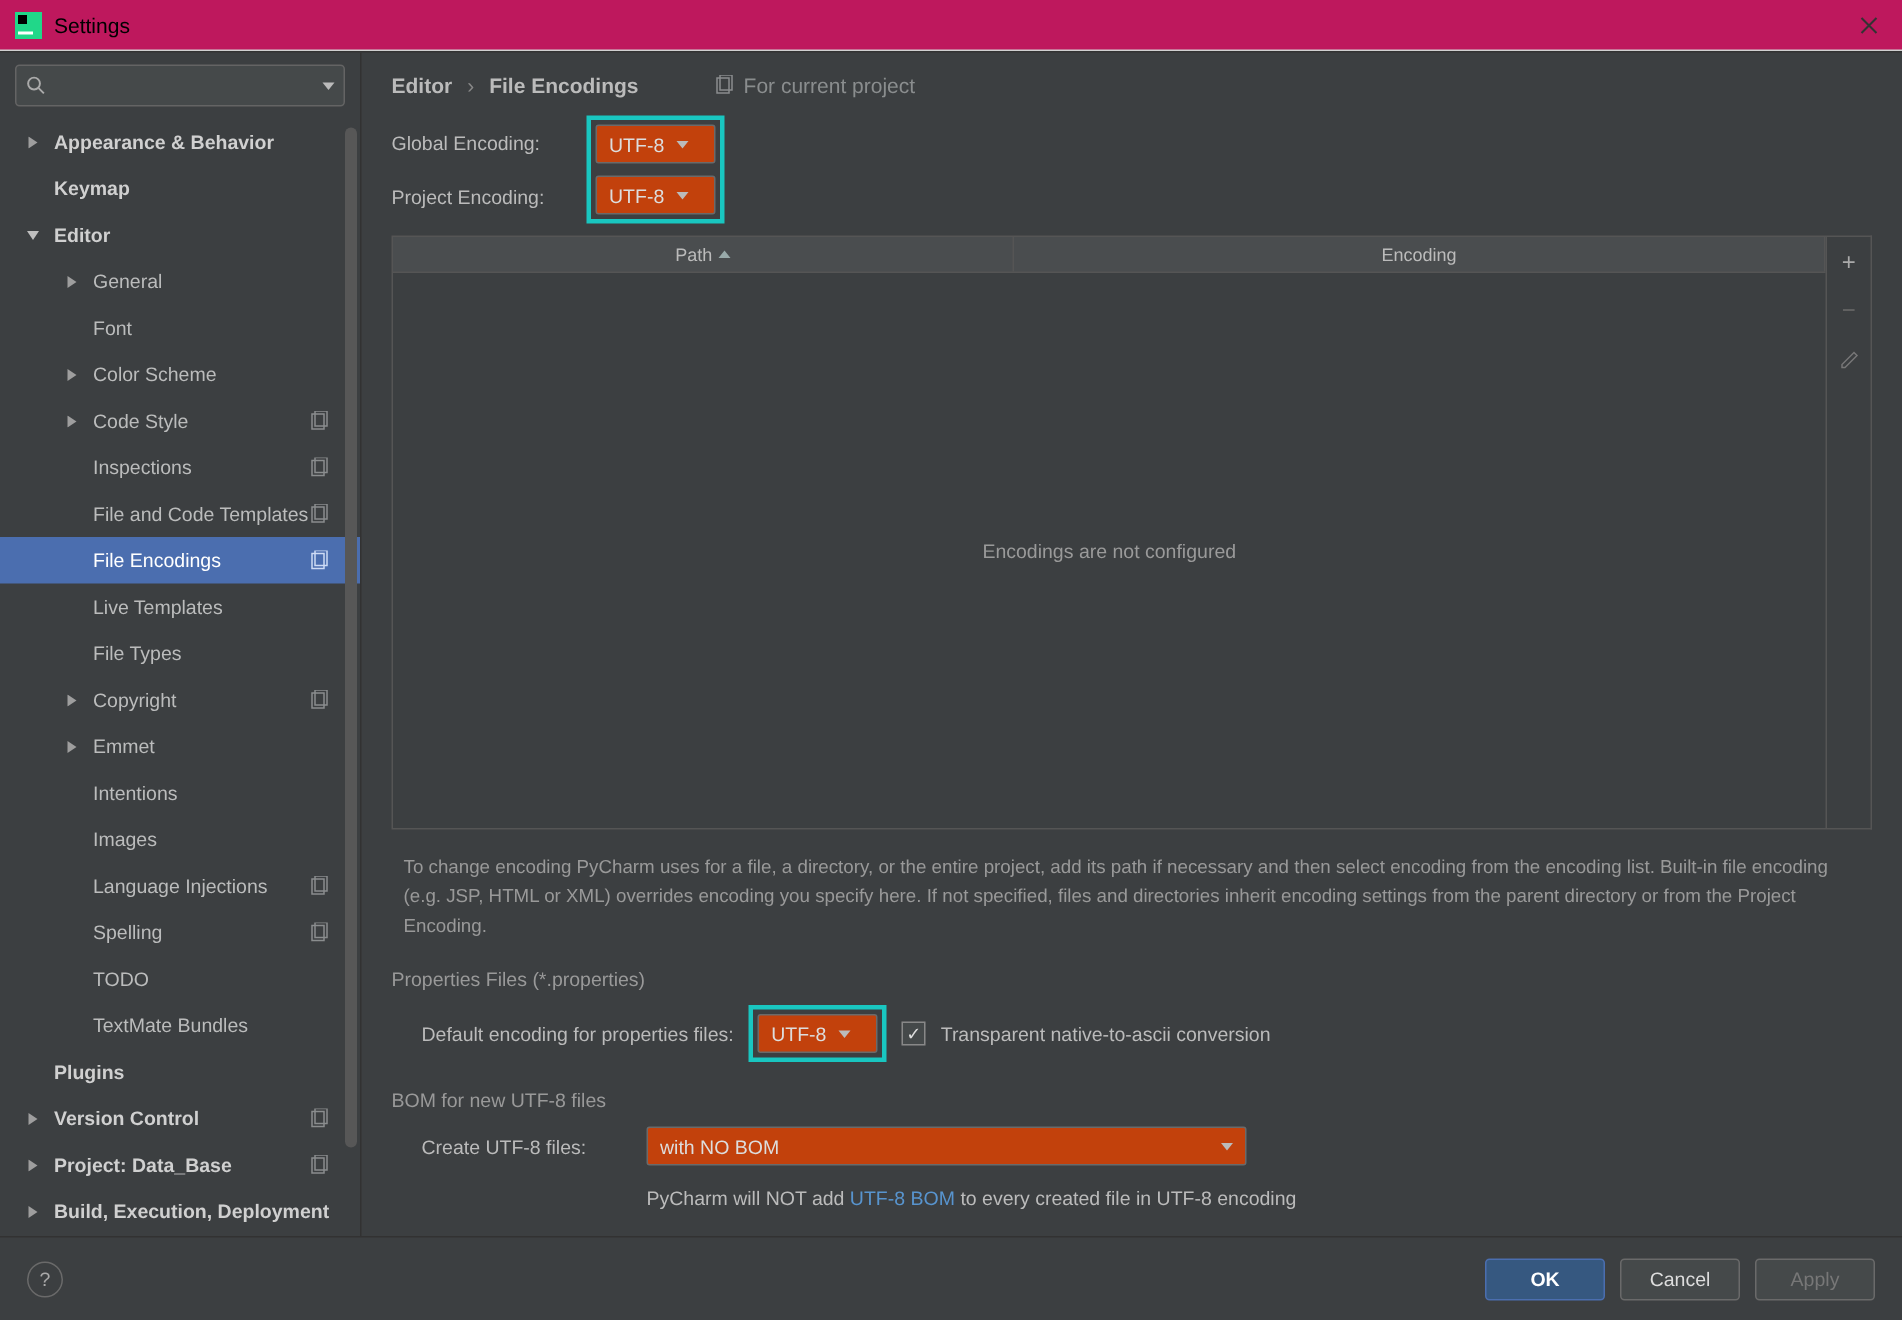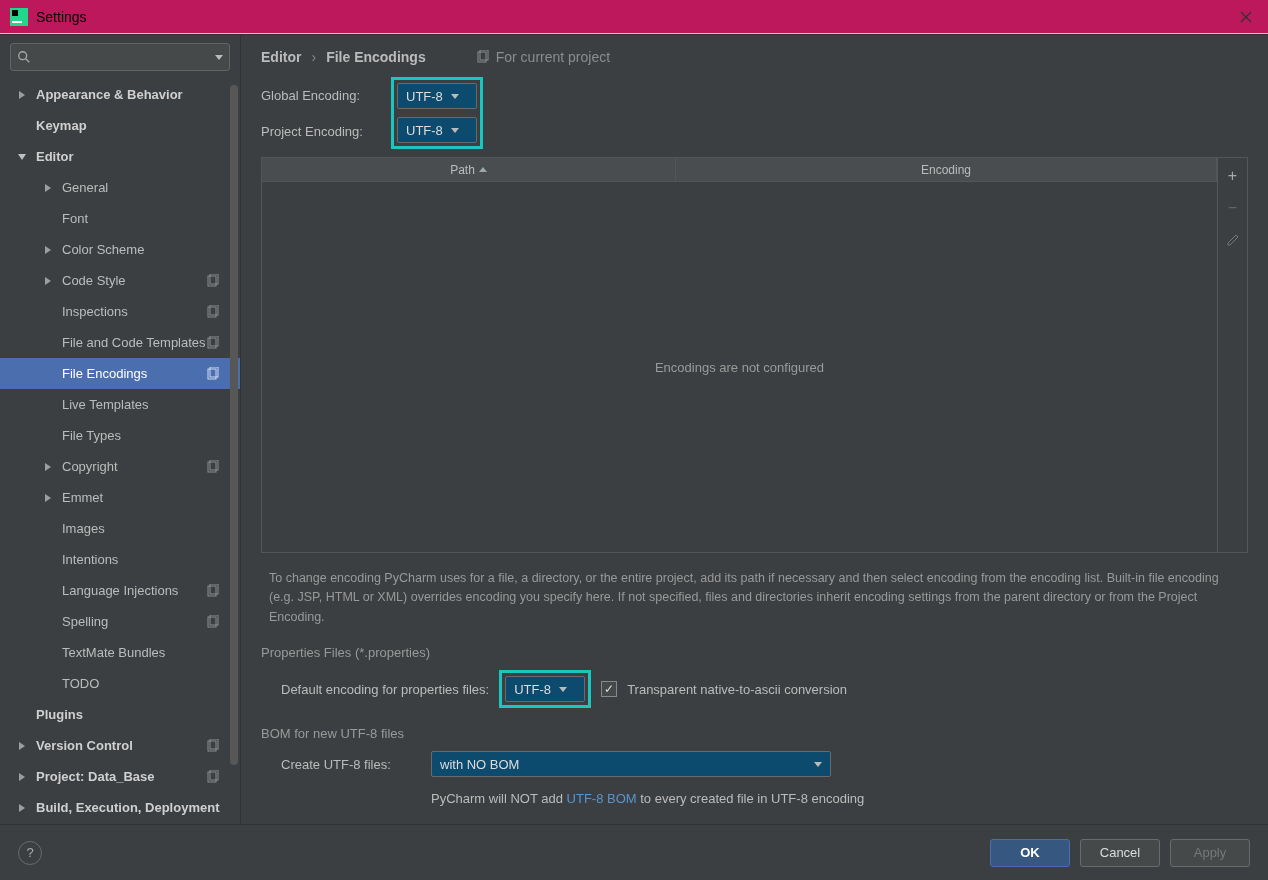--- a/index.html
+++ b/index.html
@@ -104,21 +104,21 @@
     padding:14px 20px 12px 20px;
     font-size:14px;
   }
   .breadcrumb .crumb { color:#bbbbbb; font-weight:600;}
   .breadcrumb .sep { color:#888;}
   .breadcrumb .hint { color:#8a8d8e; margin-left:40px; display:flex; align-items:center; gap:6px; font-weight:400;justify-content:flex-end;}
   .form-rows { padding:0 20px; }
   .form-row { display:flex; align-items:center; height:36px; gap:10px; }
   .form-label { width:130px; color:#bbb; }
   .dropdown {
-    background:#0c4a6e;
+    background:#c2410c;
     border:1px solid #6a6a6a;
     border-radius:2px;
     height:26px;
     padding:0 8px;
     display:flex;
     align-items:center;
     gap:8px;
     color:#ddd;
     min-width:80px;
     cursor:pointer;
@@ -339,49 +339,49 @@
         <div class="tree-row lvl1">
           <span class="tree-arrow">
             <svg width="8" height="8" viewBox="0 0 8 8">
               <path d="M1 0 L7 4 L1 8 Z" fill="#9e9e9e"></path>
             </svg>
           </span>
           <span>Emmet</span>
         </div>
         <div class="tree-row lvl1">
           <span class="tree-arrow blank"></span>
+          <span>Intentions</span>
+        </div>
+        <div class="tree-row lvl1">
+          <span class="tree-arrow blank"></span>
           <span>Images</span>
         </div>
         <div class="tree-row lvl1">
           <span class="tree-arrow blank"></span>
-          <span>Intentions</span>
-        </div>
-        <div class="tree-row lvl1">
-          <span class="tree-arrow blank"></span>
           <span>Language Injections</span>
           <span class="badge-icon"><svg width="14" height="14" viewBox="0 0 14 14">
               <rect x="2" y="2" width="8" height="10" stroke="currentColor" fill="none"></rect>
               <rect x="4" y="0" width="8" height="10" stroke="currentColor" fill="none"></rect>
             </svg></span>
         </div>
         <div class="tree-row lvl1">
           <span class="tree-arrow blank"></span>
           <span>Spelling</span>
           <span class="badge-icon"><svg width="14" height="14" viewBox="0 0 14 14">
               <rect x="2" y="2" width="8" height="10" stroke="currentColor" fill="none"></rect>
               <rect x="4" y="0" width="8" height="10" stroke="currentColor" fill="none"></rect>
             </svg></span>
         </div>
         <div class="tree-row lvl1">
           <span class="tree-arrow blank"></span>
+          <span>TODO</span>
+        </div>
+        <div class="tree-row lvl1">
+          <span class="tree-arrow blank"></span>
           <span>TextMate Bundles</span>
-        </div>
-        <div class="tree-row lvl1">
-          <span class="tree-arrow blank"></span>
-          <span>TODO</span>
         </div>
         <div class="tree-row bold">
           <span class="tree-arrow blank"></span>
           <span>Plugins</span>
         </div>
         <div class="tree-row bold">
           <span class="tree-arrow">
             <svg width="8" height="8" viewBox="0 0 8 8">
               <path d="M1 0 L7 4 L1 8 Z" fill="#9e9e9e"></path>
             </svg>

